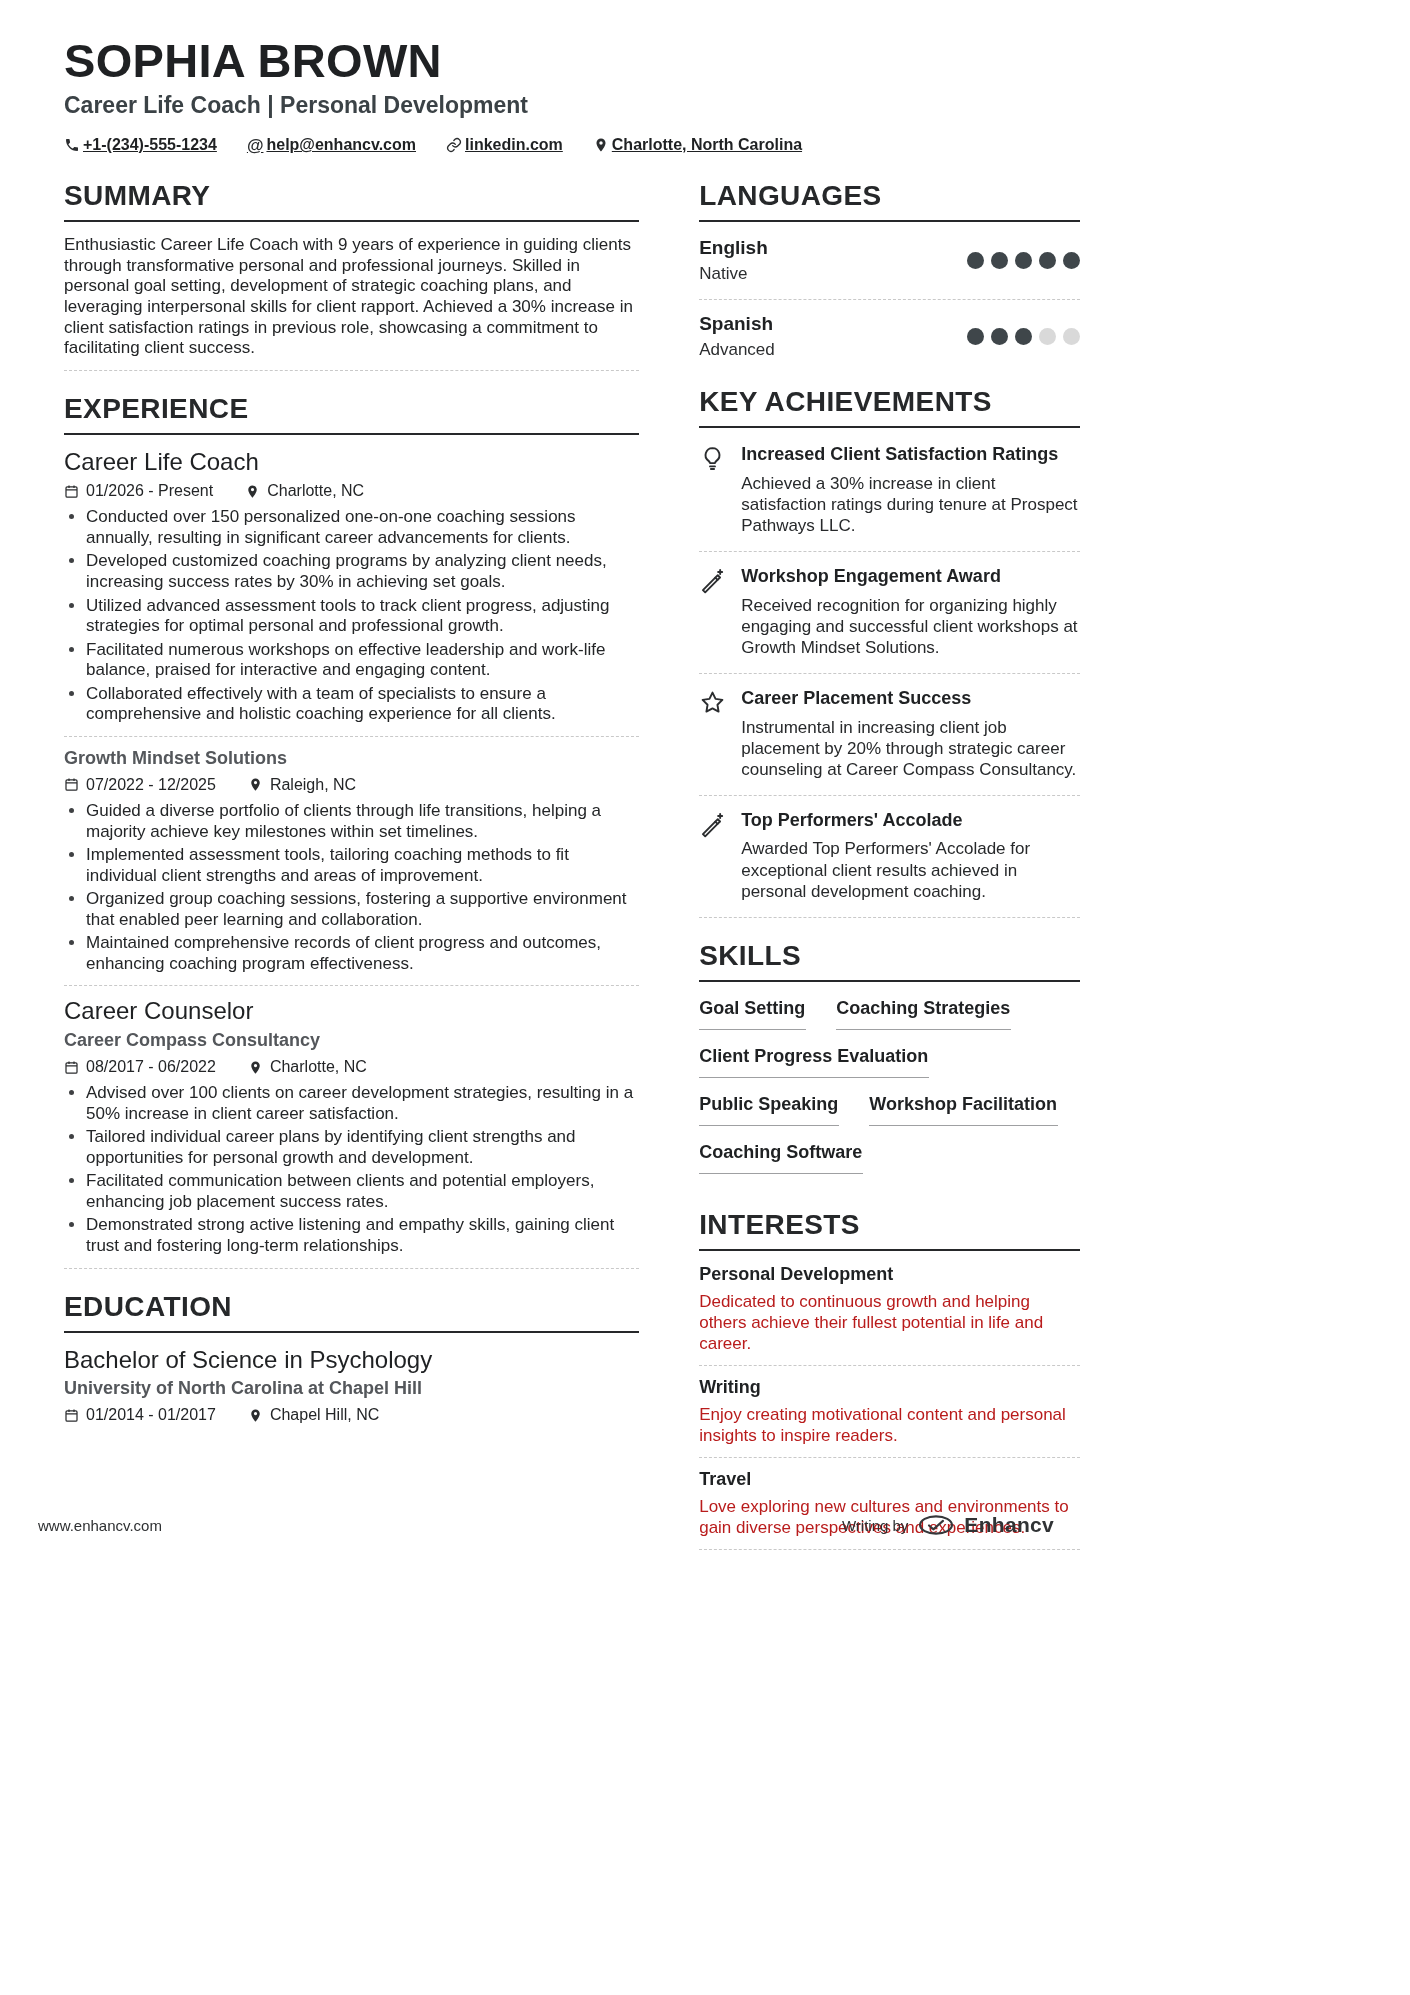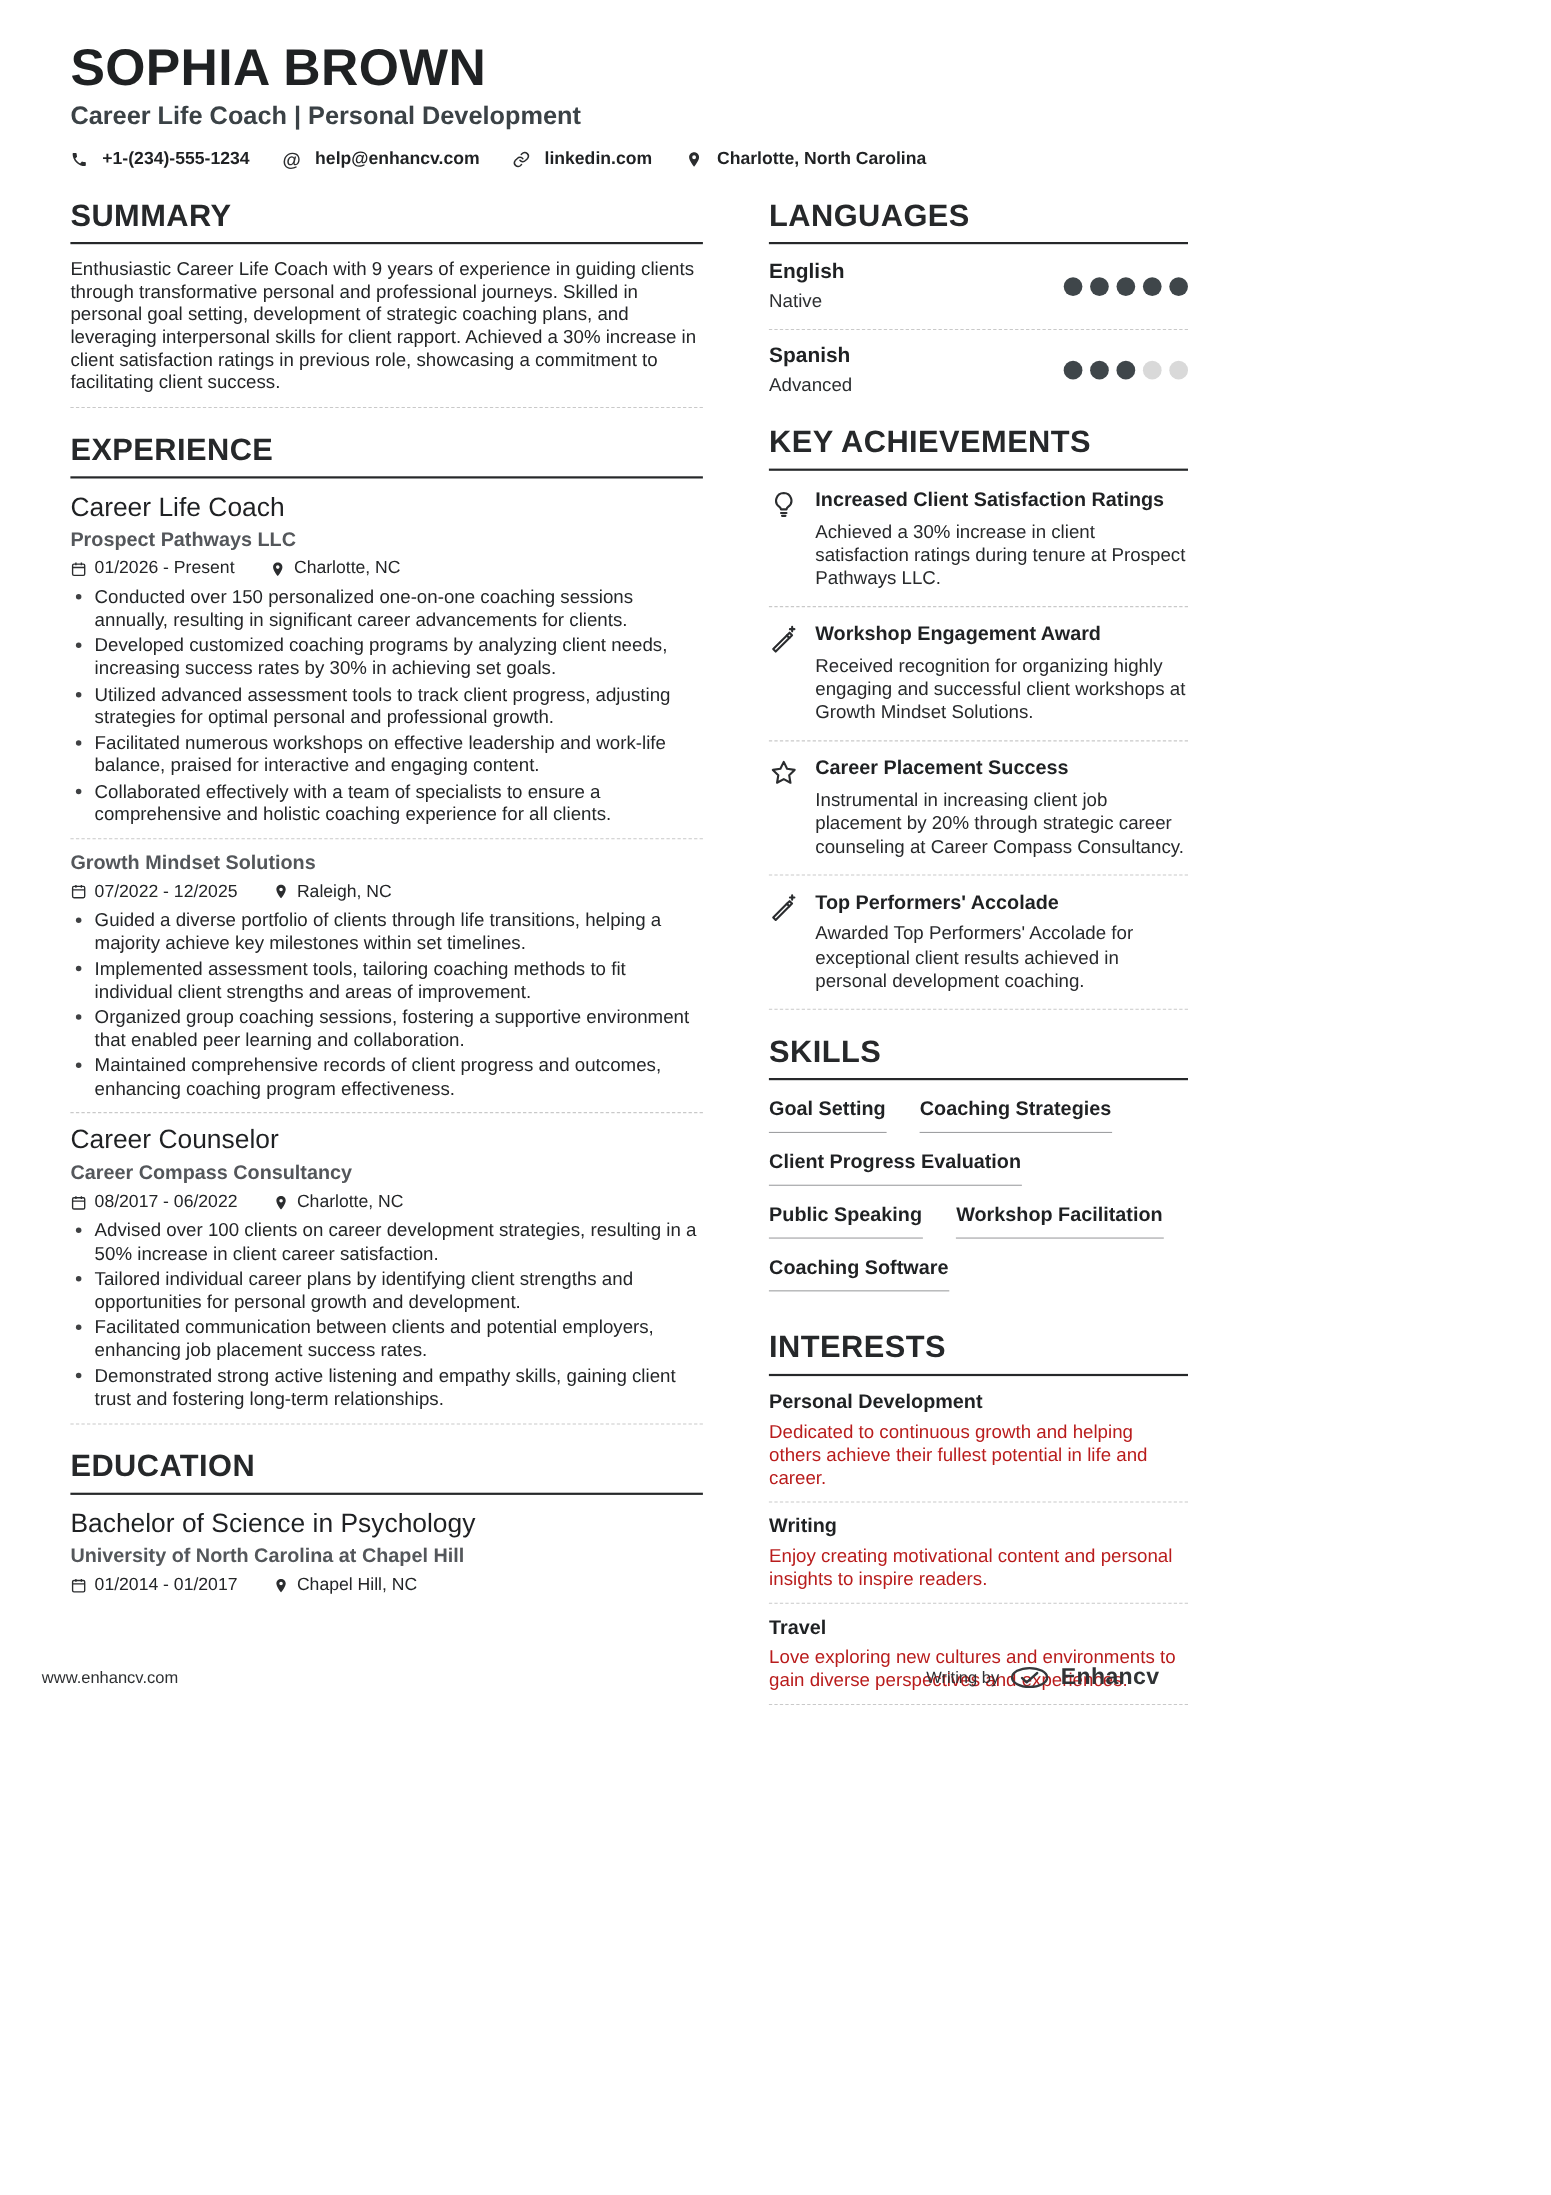--- a/index.html
+++ b/index.html
@@ -10,21 +10,21 @@
     color:#232527;
   }
   .page { padding:36px 0 0 64px; }
   .content { width:1016px; }
 
   
   .name { font-size:47px; font-weight:800; letter-spacing:.3px; color:#1f2123; line-height:1.05; }
   .headline { font-size:23px; font-weight:700; color:#3b4246; margin-top:7px; }
   .contact-row { display:flex; align-items:center; gap:30px; margin-top:17px;
                  font-size:16px; font-weight:700; color:#1f2123; }
-  .contact-item { display:inline-flex; align-items:center; gap:13px; }
+  .contact-item { display:inline-flex; align-items:center; gap:3px;text-decoration:underline; }
   .cicon { width:16px; height:16px; flex-shrink:0; }
   .at-glyph { font-size:17px; font-weight:700; color:#2b2d2f; line-height:1; }
 
   
   .columns { display:flex; gap:60px; margin-top:26px; }
   .col-left { width:586px; }
   .col-right { width:388px; }
   section { margin-bottom:22px; }
   h2.sec { font-size:28px; font-weight:700; color:#26282a; letter-spacing:.4px;
            padding-bottom:8px; border-bottom:2.5px solid #26282a; margin-bottom:13px; }
@@ -122,21 +122,20 @@
           <h2 class="sec">SUMMARY</h2>
           <p class="summary-text">Enthusiastic Career Life Coach with 9 years of experience in guiding clients through transformative personal and professional journeys. Skilled in personal goal setting, development of strategic coaching plans, and leveraging interpersonal skills for client rapport. Achieved a 30% increase in client satisfaction ratings in previous role, showcasing a commitment to facilitating client success.</p>
           <hr class="divider">
         </section>
 
         <section>
           <h2 class="sec">EXPERIENCE</h2>
 
           <article class="entry">
             <h3 class="entry-title">Career Life Coach</h3>
-            <div class="company">Prospect Pathways LLC</div>
             <div class="meta">
               <span class="meta-item">
                 <svg class="micon" viewBox="0 0 24 24">
                     <g fill="none" stroke="#2b2d2f" stroke-width="2">
                       <rect x="3.2" y="4.5" width="17.6" height="16.5" rx="2"></rect>
                       <path d="M3.2 9.5h17.6M8 2.3v4M16 2.3v4"></path>
                     </g>
                   </svg>
                 <span>01/2026 - Present</span>
               </span>

